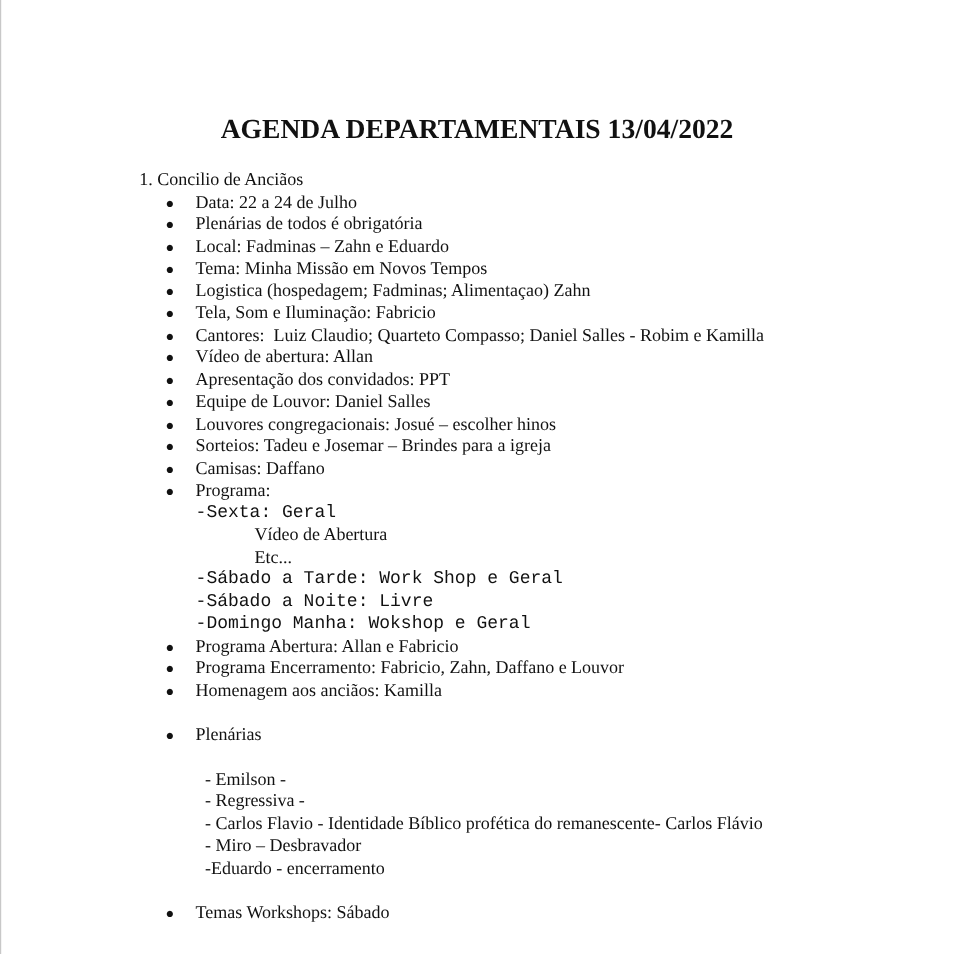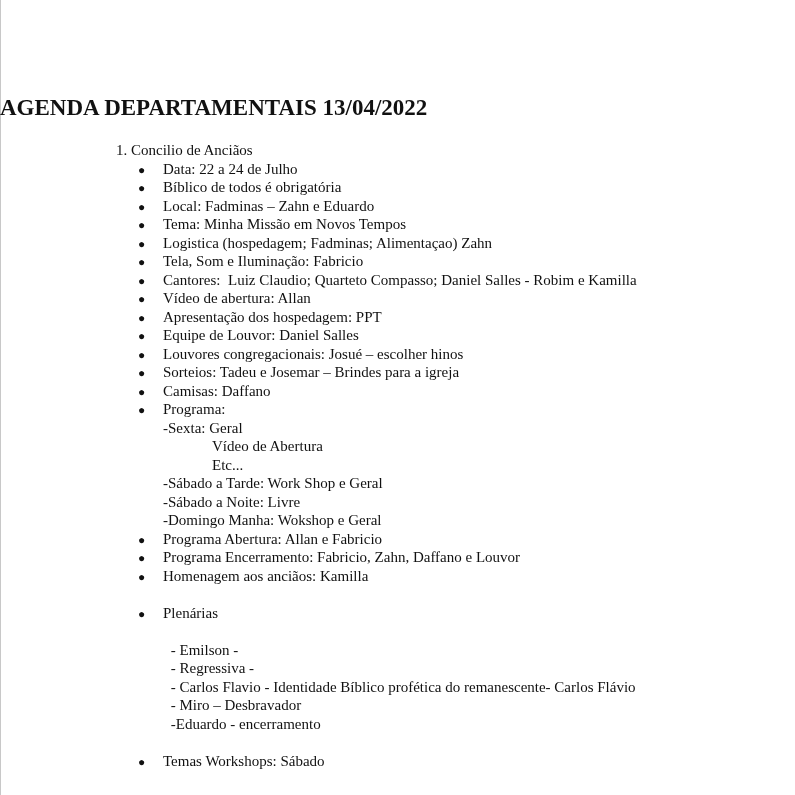--- a/index.html
+++ b/index.html
@@ -4,54 +4,54 @@
 <style>
   html, body { margin: 0; padding: 0; }
   body {
     width: 795px; height: 795px; overflow: hidden; background: #ffffff;
     font-family: "Liberation Serif", "DejaVu Serif", serif; color: #111;
     position: relative;
   }
   .page-edge { position: absolute; left: 0; top: 0; width: 1px; height: 795px; background: #c8c8c8; }
   .page { position: absolute; left: 0; top: 0; width: 795px; height: 795px; }
   .title {
-    position: absolute; left: 0; width: 795px; top: 95px; text-align: left;
+    position: absolute; left: 0; width: 795px; top: 95px; text-align: center;
     font-weight: bold; font-size: 23px; letter-spacing: 0px;
   }
   .body-text { position: absolute; left: 116px; top: 141px; font-size: 15px; line-height: 18.5px; }
   .row { display: flex; align-items: baseline; white-space: pre; height: 18.5px; }
   .bullet-row { padding-left: 22px; }
   .bullet { width: 25px; display: inline-block; font-size: 12px; }
-  .sub { padding-left: 47px; }
+  .sub { padding-left: 47px; font-family: Liberation Mono, monospace; }
   .subsub { padding-left: 96px; }
   .pl { padding-left: 51px; }
   .blank { height: 18.5px; }
 </style>
 </head>
 <body>
 
 <div class="page-edge"></div>
 <div class="page">
   <div class="title">AGENDA DEPARTAMENTAIS 13/04/2022</div>
 
   <div class="body-text">
     <div class="row">
       <span>1.</span><span> </span><span>Concilio de Anciãos</span>
     </div>
 
     <div id="items1">
         <div class="row bullet-row"><span class="bullet">●</span><span>Data: 22 a 24 de Julho</span></div>
-        <div class="row bullet-row"><span class="bullet">●</span><span>Bíblico de todos é obrigatória</span></div>
+        <div class="row bullet-row"><span class="bullet">●</span><span>Plenárias de todos é obrigatória</span></div>
         <div class="row bullet-row"><span class="bullet">●</span><span>Local: Fadminas – Zahn e Eduardo</span></div>
         <div class="row bullet-row"><span class="bullet">●</span><span>Tema: Minha Missão em Novos Tempos</span></div>
         <div class="row bullet-row"><span class="bullet">●</span><span>Logistica (hospedagem; Fadminas; Alimentaçao) Zahn</span></div>
         <div class="row bullet-row"><span class="bullet">●</span><span>Tela, Som e Iluminação: Fabricio</span></div>
         <div class="row bullet-row"><span class="bullet">●</span><span>Cantores:  Luiz Claudio; Quarteto Compasso; Daniel Salles - Robim e Kamilla</span></div>
         <div class="row bullet-row"><span class="bullet">●</span><span>Vídeo de abertura: Allan</span></div>
-        <div class="row bullet-row"><span class="bullet">●</span><span>Apresentação dos hospedagem: PPT</span></div>
+        <div class="row bullet-row"><span class="bullet">●</span><span>Apresentação dos convidados: PPT</span></div>
         <div class="row bullet-row"><span class="bullet">●</span><span>Equipe de Louvor: Daniel Salles</span></div>
         <div class="row bullet-row"><span class="bullet">●</span><span>Louvores congregacionais: Josué – escolher hinos</span></div>
         <div class="row bullet-row"><span class="bullet">●</span><span>Sorteios: Tadeu e Josemar – Brindes para a igreja</span></div>
         <div class="row bullet-row"><span class="bullet">●</span><span>Camisas: Daffano</span></div>
         <div class="row bullet-row"><span class="bullet">●</span><span>Programa:</span></div>
       </div>
 
     <div class="row sub">-Sexta: Geral</div>
     <div class="row subsub">Vídeo de Abertura</div>
     <div class="row subsub">Etc...</div>

